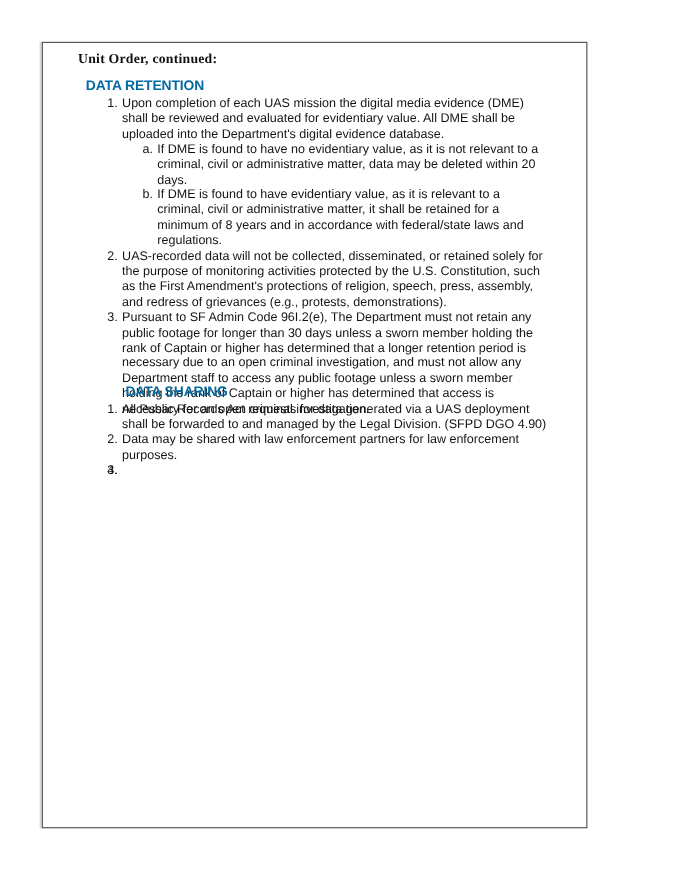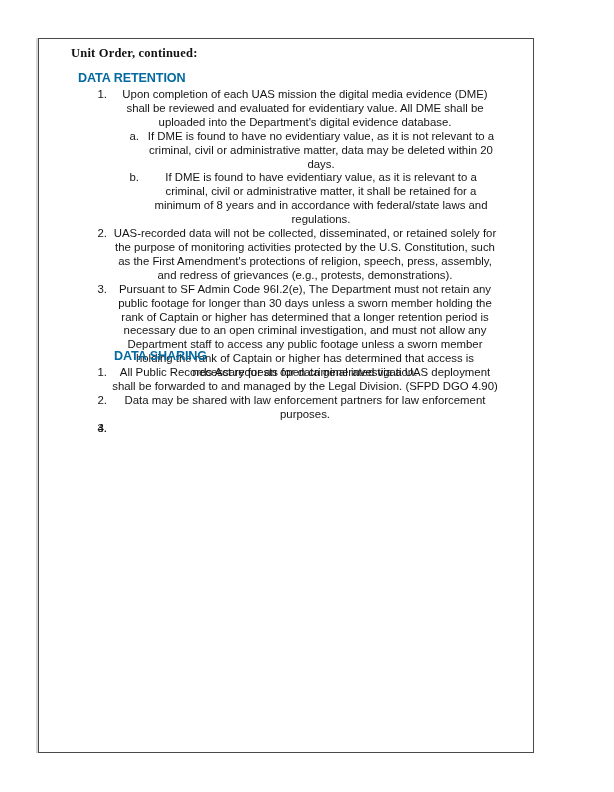--- a/index.html
+++ b/index.html
@@ -123,21 +123,20 @@
   }
 
   ol.level2 {
     list-style: none;
     margin: 0;
     padding: 0;
   }
 
   .txt {
     display: block;
-    text-align: center;
   }
 </style>
 </head>
 <body>
 
 <div id="scan-edge-left"></div>
 
 <div id="page-frame">
   <div class="page-inner">
 

